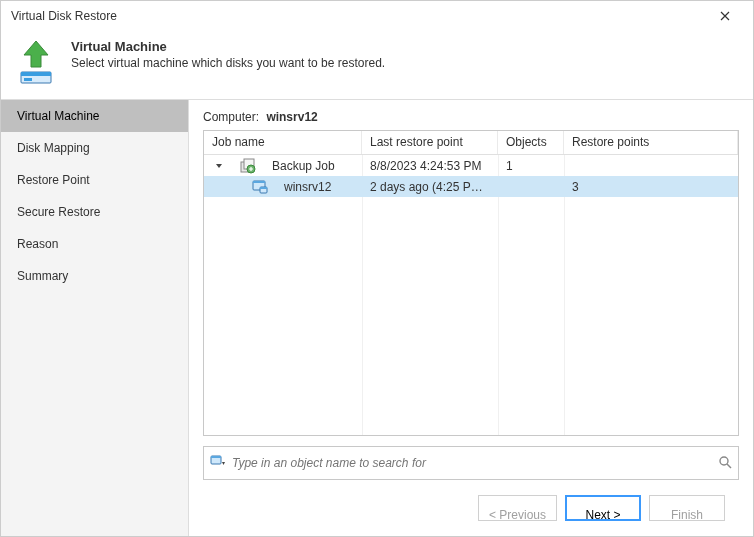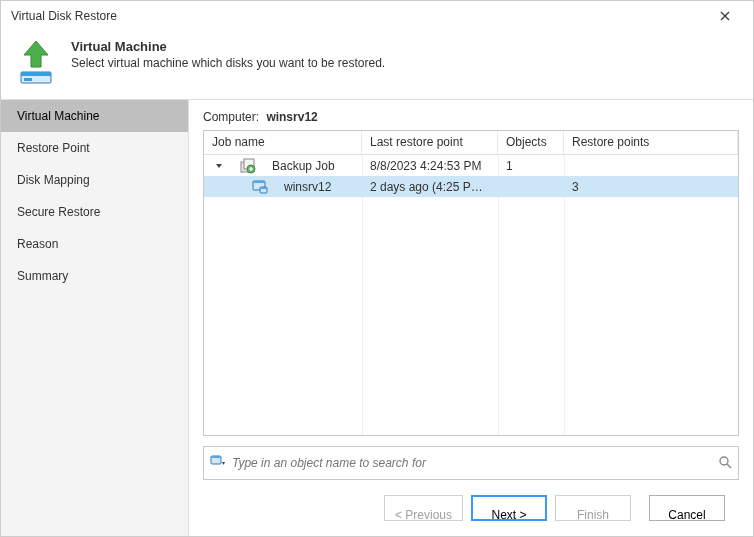--- a/index.html
+++ b/index.html
@@ -68,22 +68,22 @@
     </div>
     <div class="header-text">
       <h2>Virtual Machine</h2>
       <p>Select virtual machine which disks you want to be restored.</p>
     </div>
   </div>
 
   <div class="content">
     <div class="sidebar">
       <div class="sidebar-item active"><span>Virtual Machine</span></div>
+      <div class="sidebar-item"><span>Disk Mapping</span></div>
       <div class="sidebar-item"><span>Restore Point</span></div>
-      <div class="sidebar-item"><span>Disk Mapping</span></div>
       <div class="sidebar-item"><span>Secure Restore</span></div>
       <div class="sidebar-item"><span>Reason</span></div>
       <div class="sidebar-item"><span>Summary</span></div>
     </div>
 
     <div class="main">
       <div class="computer-line">
         <span>Computer:</span>
         <b style="margin-left:4px;">winsrv12</b>
       </div>
@@ -158,18 +158,17 @@
               <circle cx="6" cy="6" r="4" fill="none" stroke="#888" stroke-width="1.4"></circle>
               <path d="M9 9 L13 13" stroke="#888" stroke-width="1.4"></path>
             </svg>
         </span>
       </div>
 
       <div class="footer">
         <button class="btn" disabled="">&lt; Previous</button>
         <button class="btn primary">Next &gt;</button>
         <button class="btn" disabled="">Finish</button>
-        <button class="btn" style="margin-left:10px;">Cancel</button>
       </div>
     </div>
   </div>
 
 </div>
 
 </body></html>

